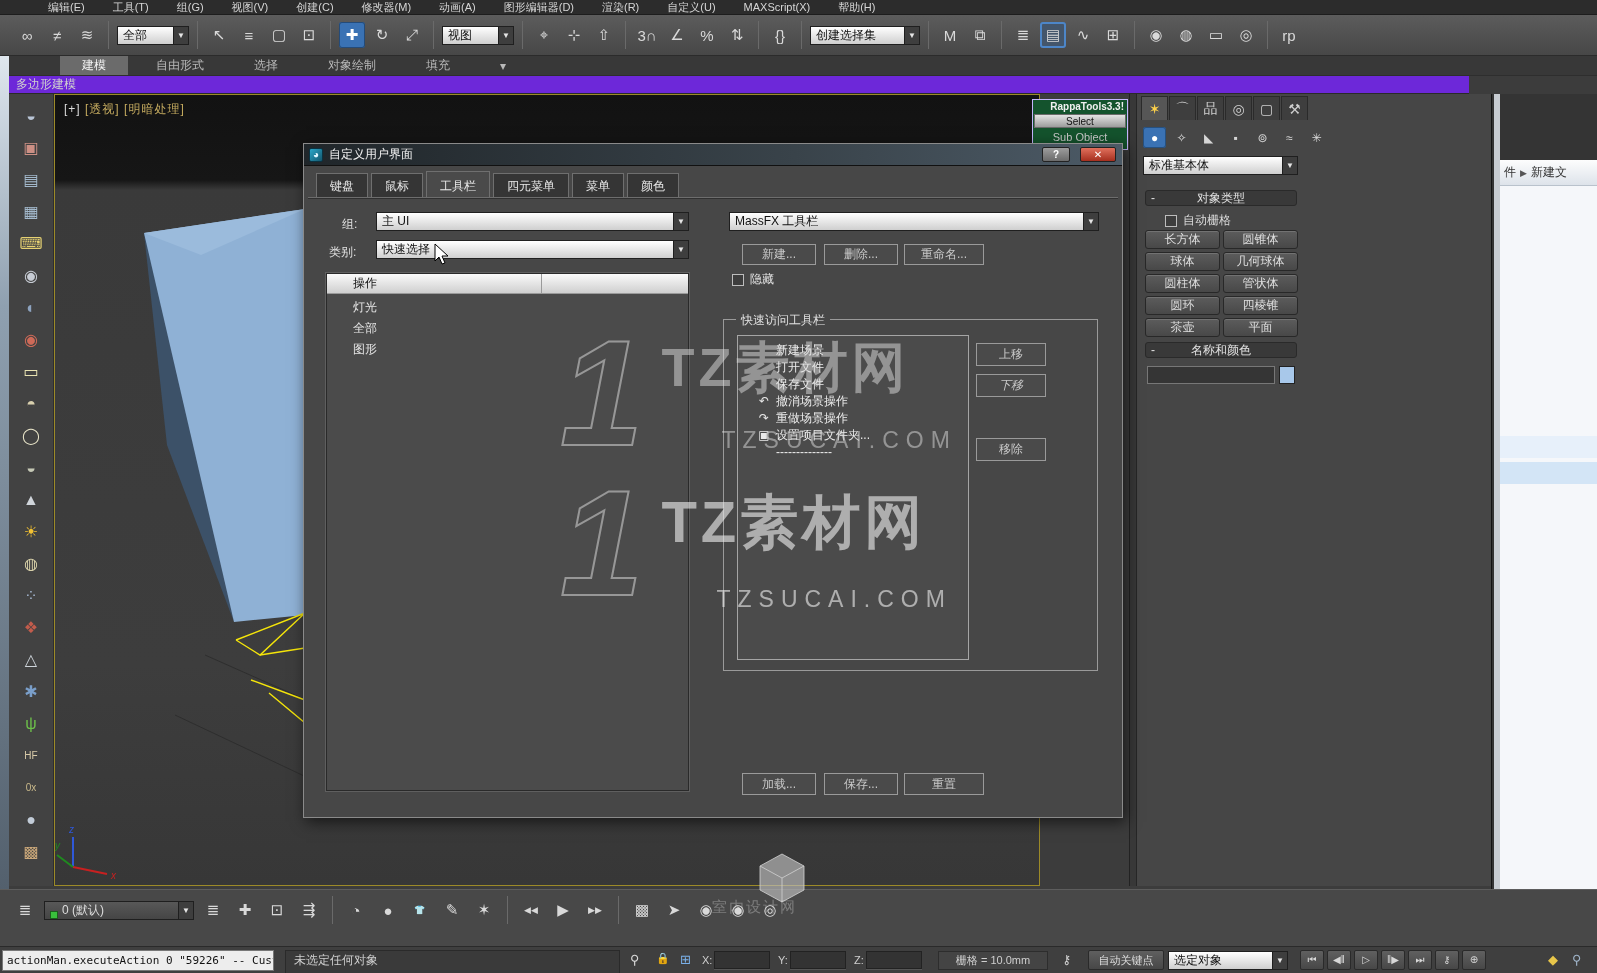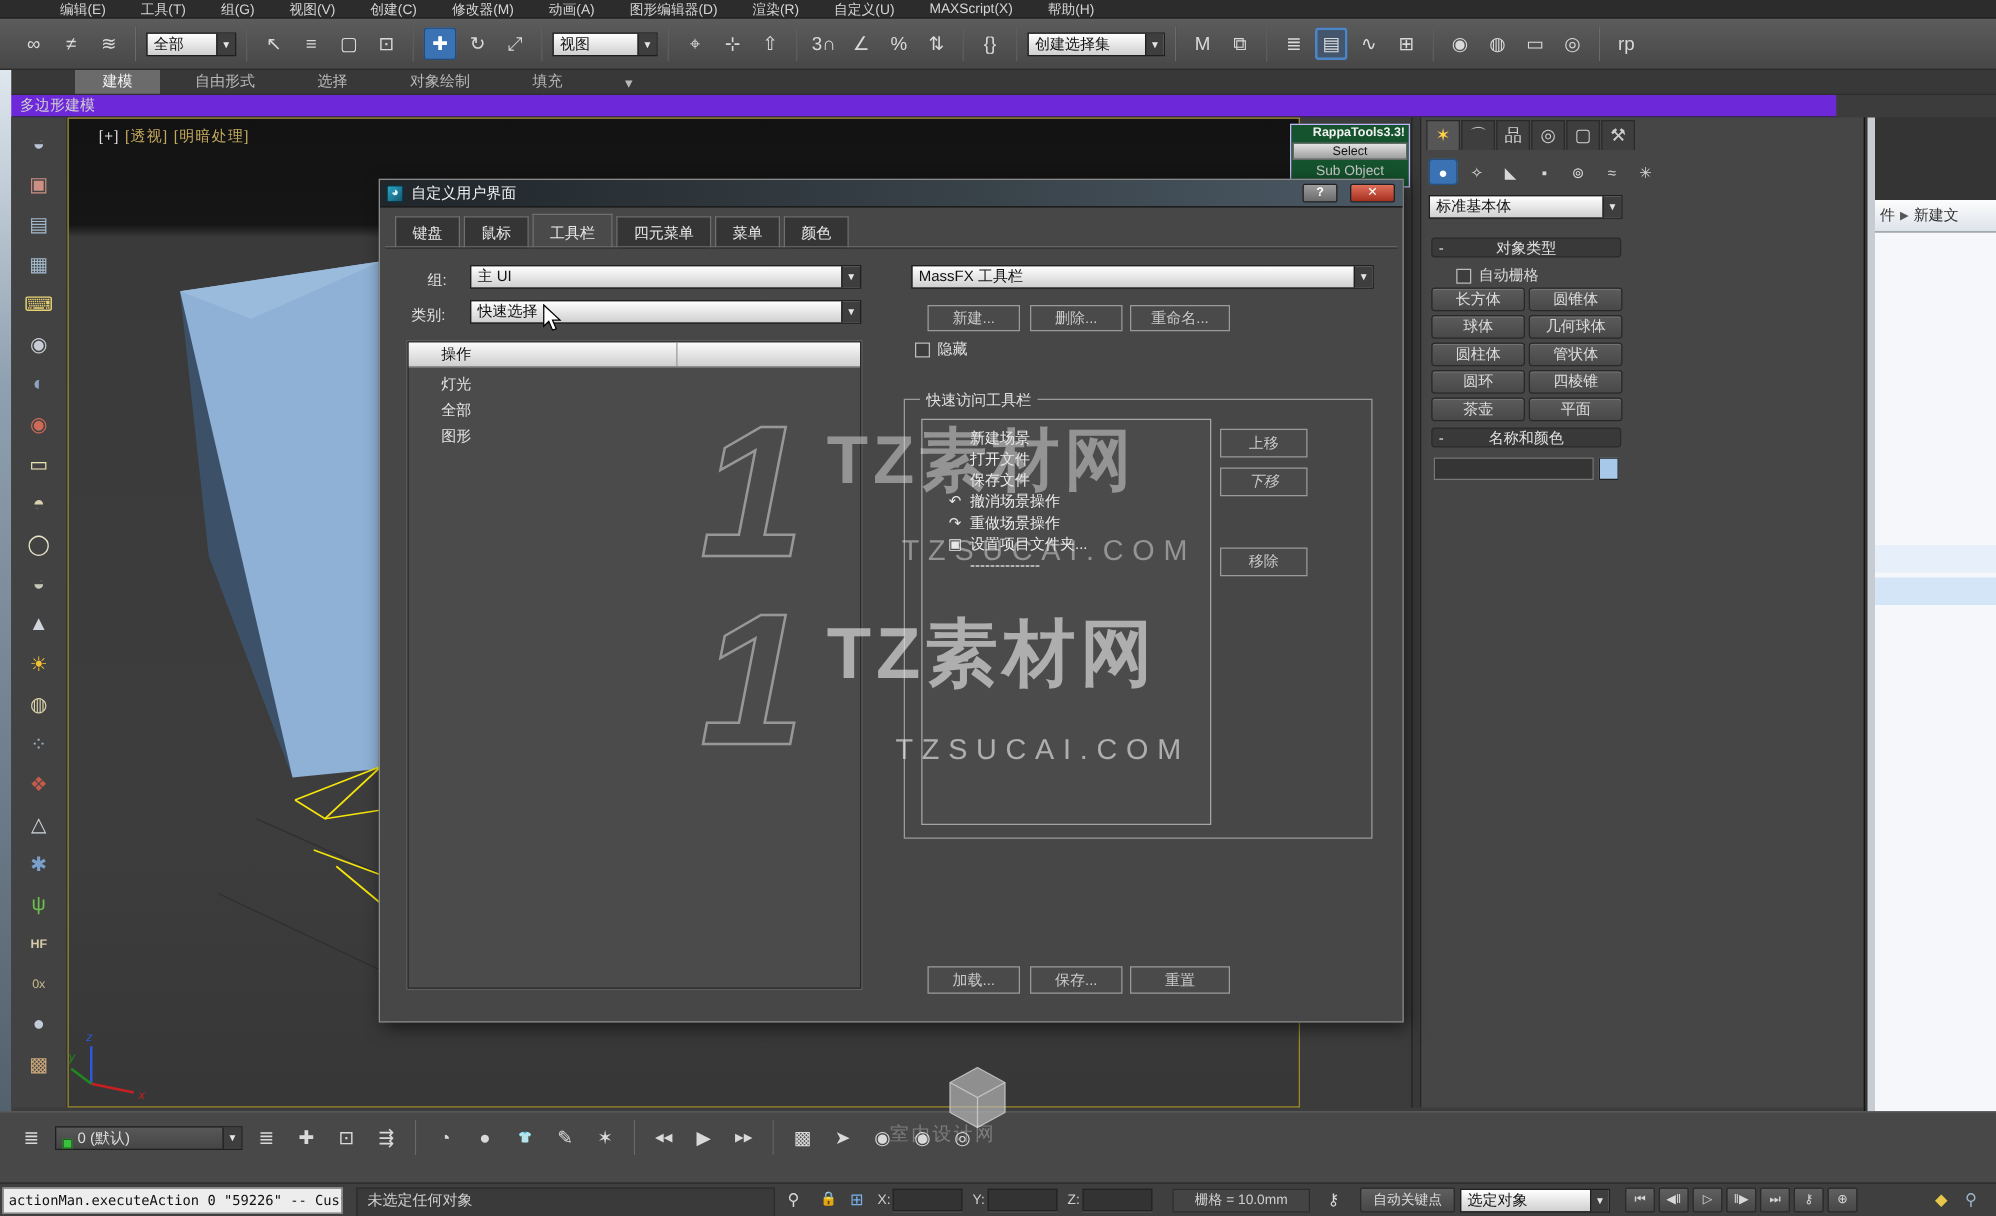--- a/index.html
+++ b/index.html
@@ -39,21 +39,21 @@
   #left-strip { left:0; top:56px; width:9px; height:834px;
     background:linear-gradient(#dfe7ee,#8fa0b0 30%,#53606d); }
   #left-toolbar { left:9px; top:94px; width:45px; height:792px; background:#424242;
     border-right:1px solid #2e2e2e; display:flex; flex-direction:column; align-items:center;
     padding-top:8px; gap:5px; }
   #left-toolbar .tbicon { width:30px; height:27px; font-size:16px; }
   
   #viewport { left:54px; top:94px; width:986px; height:792px;
     border:1px solid #9c8a28;
     background:linear-gradient(#121212 0px,#161616 85px,#3a3a3a 95px,#3d3d3d 72%,#373737 100%); }
-  #vp-label { position:absolute; left:9px; top:6px; font-size:12px; letter-spacing:1px;margin-left:15px; }
+  #vp-label { position:absolute; left:9px; top:6px; font-size:12px; letter-spacing:1px; }
   #vp-label .wh { color:#dcdcdc; } #vp-label .tan { color:#c3a95e; }
   
   #rappa { left:1032px; top:99px; width:96px; z-index:5; background:#14532d; border:1px solid #c4b5fd; }
   #rappa .rt { font-size:10px; font-weight:bold; color:#f0f0f0; text-align:right; padding:1px 3px; }
   #rappa .rsel { margin:1px; height:14px; background:linear-gradient(#e3e3e3,#9c9c9c); border:1px solid #6a6a6a;
     color:#111; font-size:10px; text-align:center; line-height:13px; }
   #rappa .rsub { color:#c9c9c9; font-size:11px; text-align:center; padding:2px 0 6px; }
   
   #cmdpanel { left:1136px; top:94px; width:355px; height:792px; background:#464646; border-left:1px solid #262626; }
   #cp-scroll { left:1129px; top:94px; width:7px; height:792px; background:#383838; border-left:1px solid #222; }
@@ -180,21 +180,21 @@
     <span class="tbsep"></span>
     <span class="tbicon">↖</span>
     <span class="tbicon">≡</span>
     <span class="tbicon">▢</span>
     <span class="tbicon">⊡</span>
     <span class="tbsep"></span>
     <span class="tbicon active">✚</span>
     <span class="tbicon">↻</span>
     <span class="tbicon">⤢</span>
     <span class="tbsep"></span>
-    <span class="combo" style="width: 84px;">
+    <span class="combo" style="width: 72px;">
       <span>视图</span>
       <span class="arr">▼</span>
     </span>
     <span class="tbsep"></span>
     <span class="tbicon">⌖</span>
     <span class="tbicon">⊹</span>
     <span class="tbicon">⇧</span>
     <span class="tbsep"></span>
     <span class="tbicon">3∩</span>
     <span class="tbicon">∠</span>
@@ -251,21 +251,21 @@
     <span class="tbicon" style="color: rgb(234, 230, 202); font-size: 16px;">◯</span>
     <span class="tbicon" style="color: rgb(198, 201, 182); font-size: 16px;">◒</span>
     <span class="tbicon" style="color: rgb(208, 213, 219); font-size: 16px;">▲</span>
     <span class="tbicon" style="color: rgb(242, 193, 51); font-size: 16px;">☀</span>
     <span class="tbicon" style="color: rgb(217, 209, 169); font-size: 16px;">◍</span>
     <span class="tbicon" style="color: rgb(160, 177, 201); font-size: 16px;">⁘</span>
     <span class="tbicon" style="color: rgb(194, 92, 76); font-size: 16px;">❖</span>
     <span class="tbicon" style="color: rgb(206, 212, 218); font-size: 16px;">△</span>
     <span class="tbicon" style="color: rgb(122, 159, 202); font-size: 16px;">✱</span>
     <span class="tbicon" style="color: rgb(108, 191, 74); font-size: 16px;">ψ</span>
-    <span class="tbicon" style="color: rgb(217, 203, 169); font-size: 10px; font-weight: bold;">HF</span>
+    <span class="tbicon" style="color: rgb(217, 203, 169); font-size: 10px;">HF</span>
     <span class="tbicon" style="color: rgb(201, 185, 139); font-size: 10px;">0x</span>
     <span class="tbicon" style="color: rgb(194, 204, 216); font-size: 16px;">●</span>
     <span class="tbicon" style="color: rgb(203, 168, 122); font-size: 16px;">▩</span>
   </div>
 
 <div id="viewport" class="abs">
   <div id="vp-label">
     <span class="wh">[+]</span>
     <span class="tan">[透视]</span>
     <span class="tan">[明暗处理]</span>

